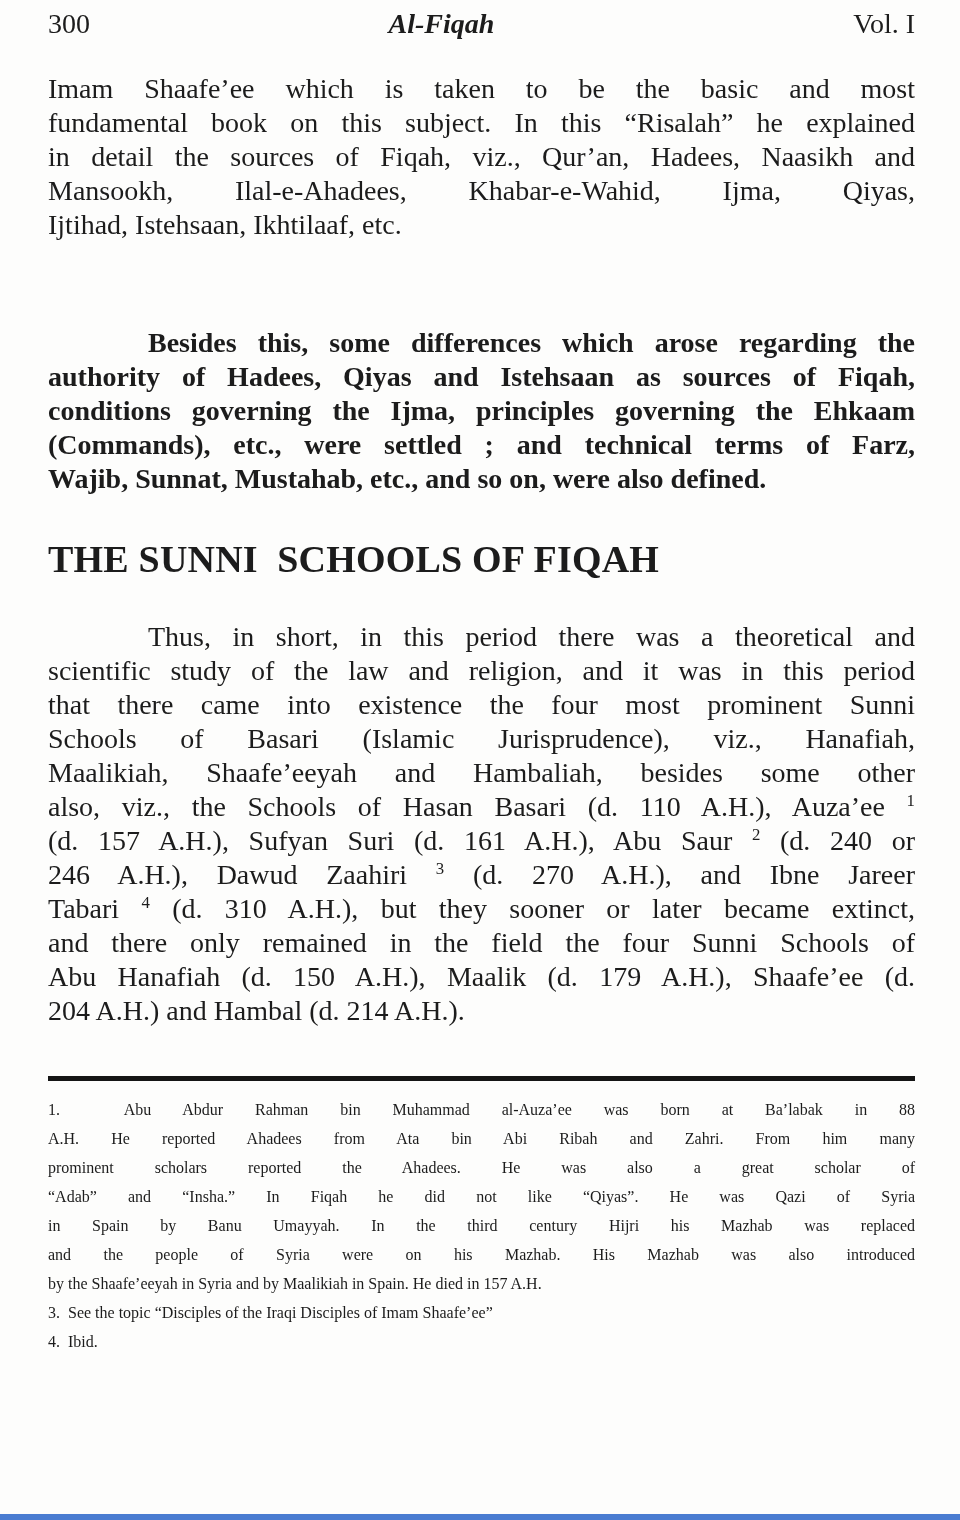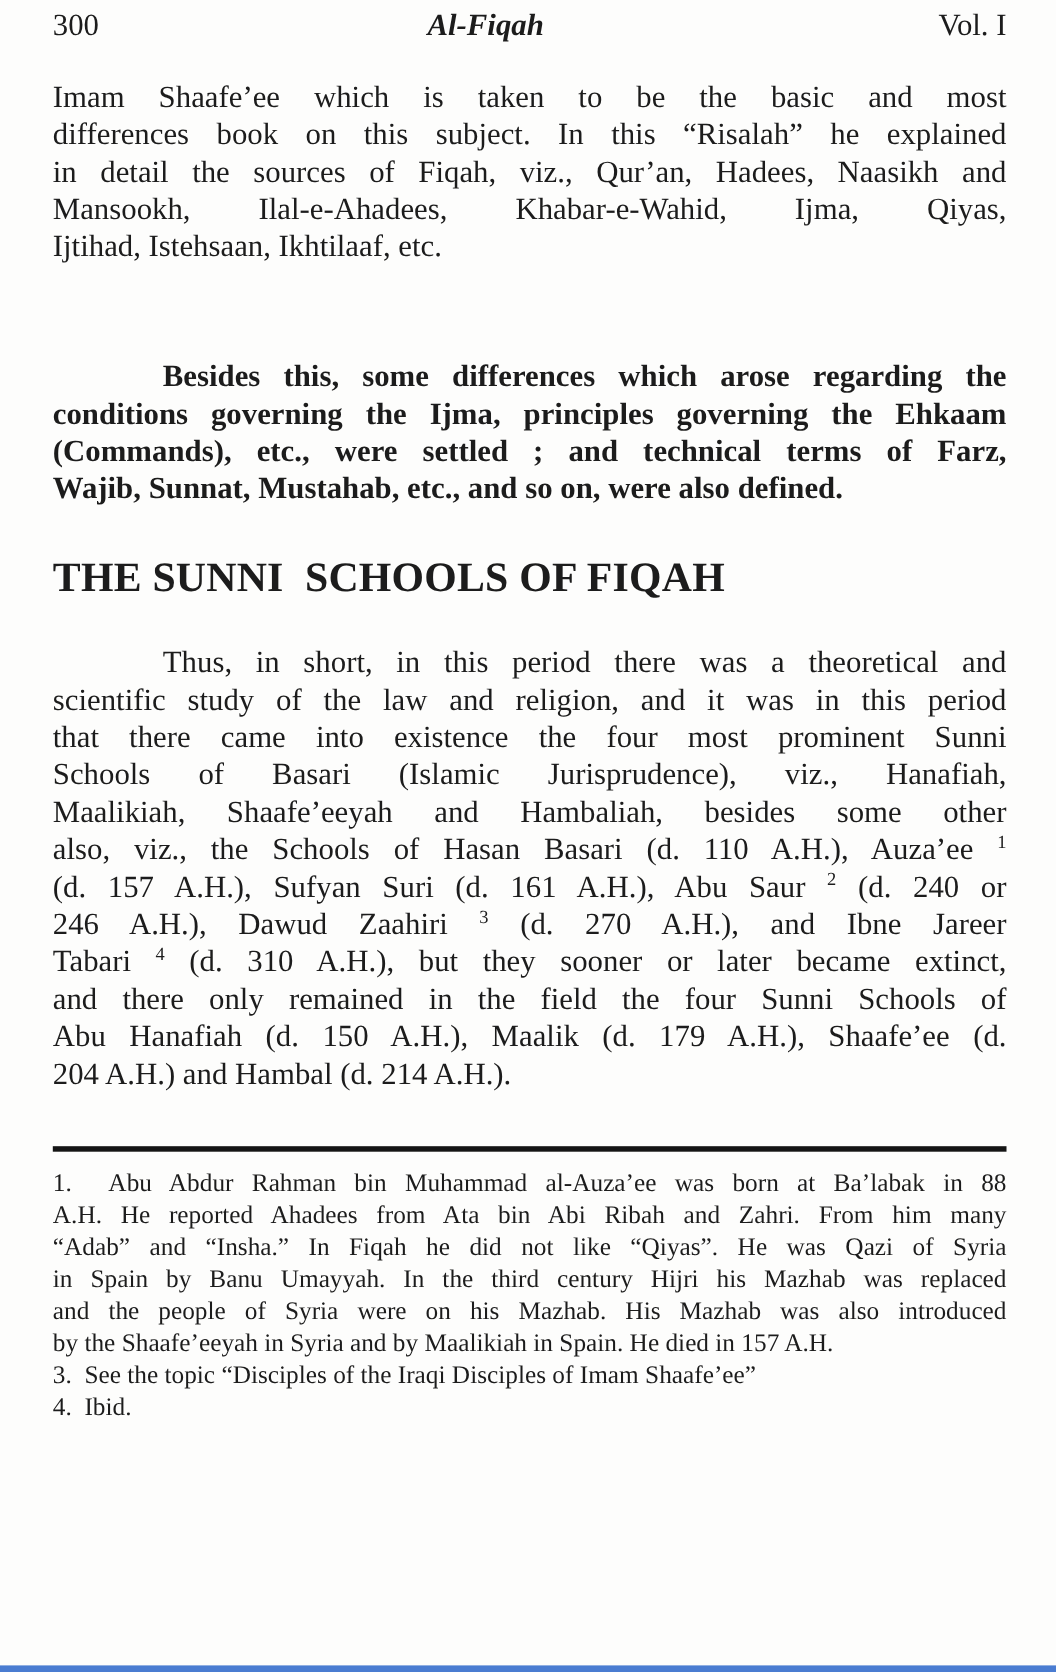--- a/index.html
+++ b/index.html
@@ -31,48 +31,49 @@
   .block-0{margin-top:32px;}
   .block-1{margin-top:84px;font-weight:bold;}
   .block-2{margin-top:46px;}
   .block-3{margin-top:44px;}
   .heading{
     font-size:38px;font-weight:bold;line-height:34px;
     white-space:pre-wrap;letter-spacing:0.2px;
   }
   .footnote-rule{margin-top:48px;height:5px;background:var(--rule);}
   .footnotes{margin-top:14px;}
-  .footnote .line{font-size:23px;line-height:29px;}
+  .footnote .line{font-size:16px;line-height:29px;}
   sup{font-size:0.6em;line-height:0;}
   .bottom-bar{
     position:absolute;left:0;bottom:0;
     width:960px;height:6px;background:var(--bottom-bar);
   }
 </style>
 </head>
 <body>
 
 <div class="page">
 
   <div class="header">
     <span class="cell-left">300</span>
     <span class="cell-mid">Al-Fiqah</span>
     <span class="cell-right">Vol. I</span>
   </div>
 
   <div id="page-body">
       <div class="paragraph block-0">
         <div class="line">Imam Shaafe’ee which is taken to be the basic and most</div>
-        <div class="line">differences book on this subject. In this “Risalah” he explained</div>
+        <div class="line">fundamental book on this subject. In this “Risalah” he explained</div>
         <div class="line">in detail the sources of Fiqah, viz., Qur’an, Hadees, Naasikh and</div>
         <div class="line">Mansookh, Ilal-e-Ahadees, Khabar-e-Wahid, Ijma, Qiyas,</div>
         <div class="line last">Ijtihad, Istehsaan, Ikhtilaaf, etc.</div>
       </div>
       <div class="paragraph block-1">
         <div class="line indent">Besides this, some differences which arose regarding the</div>
+        <div class="line">authority of Hadees, Qiyas and Istehsaan as sources of Fiqah,</div>
         <div class="line">conditions governing the Ijma, principles governing the Ehkaam</div>
         <div class="line">(Commands), etc., were settled ; and technical terms of Farz,</div>
         <div class="line last">Wajib, Sunnat, Mustahab, etc., and so on, were also defined.</div>
       </div>
       <div class="heading block-2">THE SUNNI  SCHOOLS OF FIQAH</div>
       <div class="paragraph block-3">
         <div class="line indent">Thus, in short, in this period there was a  theoretical and</div>
         <div class="line">scientific study of the law and religion, and it was in this period</div>
         <div class="line">that there came into existence the four most prominent Sunni</div>
         <div class="line">Schools of Basari (Islamic Jurisprudence), viz., Hanafiah,</div>
@@ -86,20 +87,21 @@
         <div class="line last">204 A.H.) and Hambal (d. 214 A.H.).</div>
       </div>
     </div>
 
   <div class="footnote-rule"></div>
 
   <div class="footnotes" id="footnotes">
       <div class="footnote">
         <div class="line">1.&nbsp;&nbsp;Abu Abdur Rahman bin Muhammad al-Auza’ee was born at Ba’labak in 88</div>
         <div class="line">A.H. He reported Ahadees from Ata bin Abi Ribah and Zahri. From him many</div>
+        <div class="line">prominent scholars reported the Ahadees. He was also a great scholar of</div>
         <div class="line">“Adab” and “Insha.” In Fiqah he did not like “Qiyas”. He was Qazi of Syria</div>
         <div class="line">in Spain by Banu Umayyah. In the third century Hijri his Mazhab was replaced</div>
         <div class="line">and the people of Syria were on his Mazhab. His Mazhab was also introduced</div>
         <div class="line last">by the Shaafe’eeyah in Syria and by Maalikiah in Spain. He died in 157 A.H.</div>
       </div>
       <div class="footnote">
         <div class="line last">3.&nbsp;&nbsp;See the topic “Disciples of the Iraqi Disciples of Imam Shaafe’ee”</div>
       </div>
       <div class="footnote">
         <div class="line last">4.&nbsp;&nbsp;Ibid.</div>

